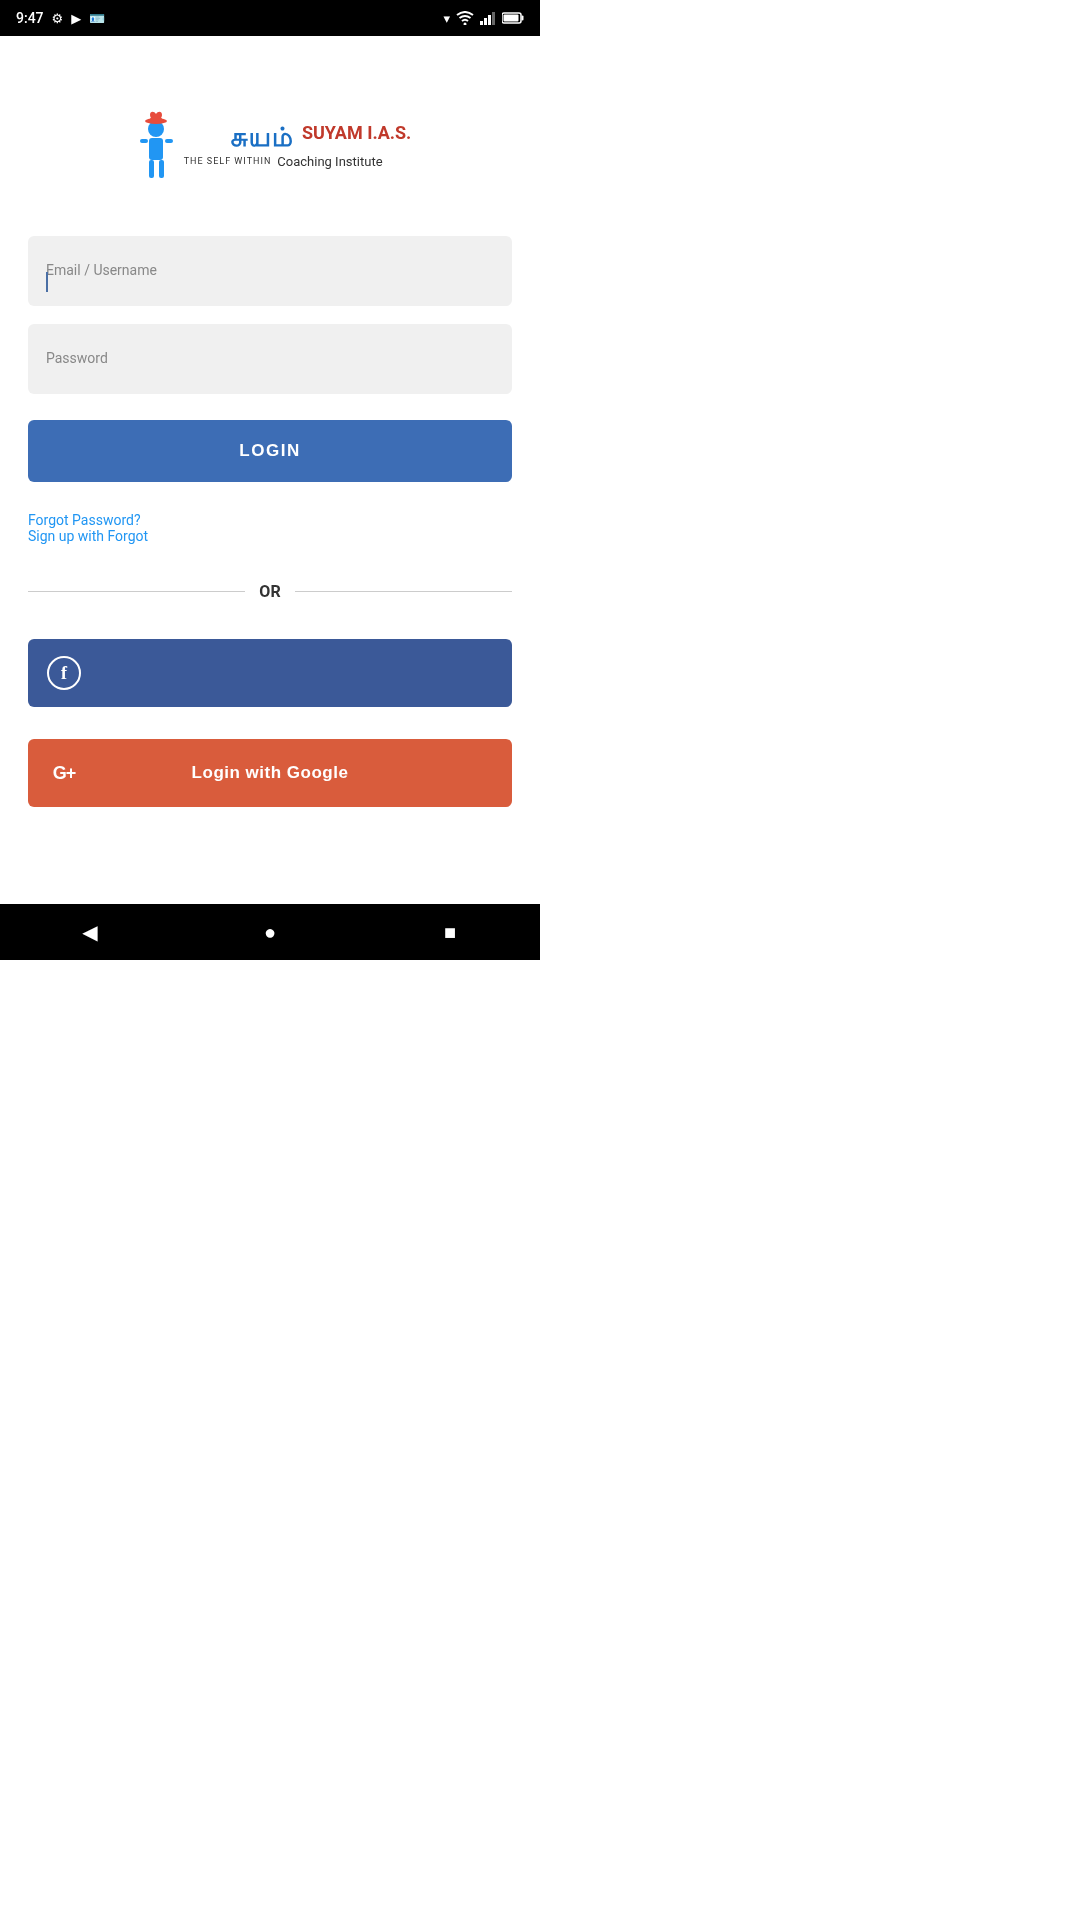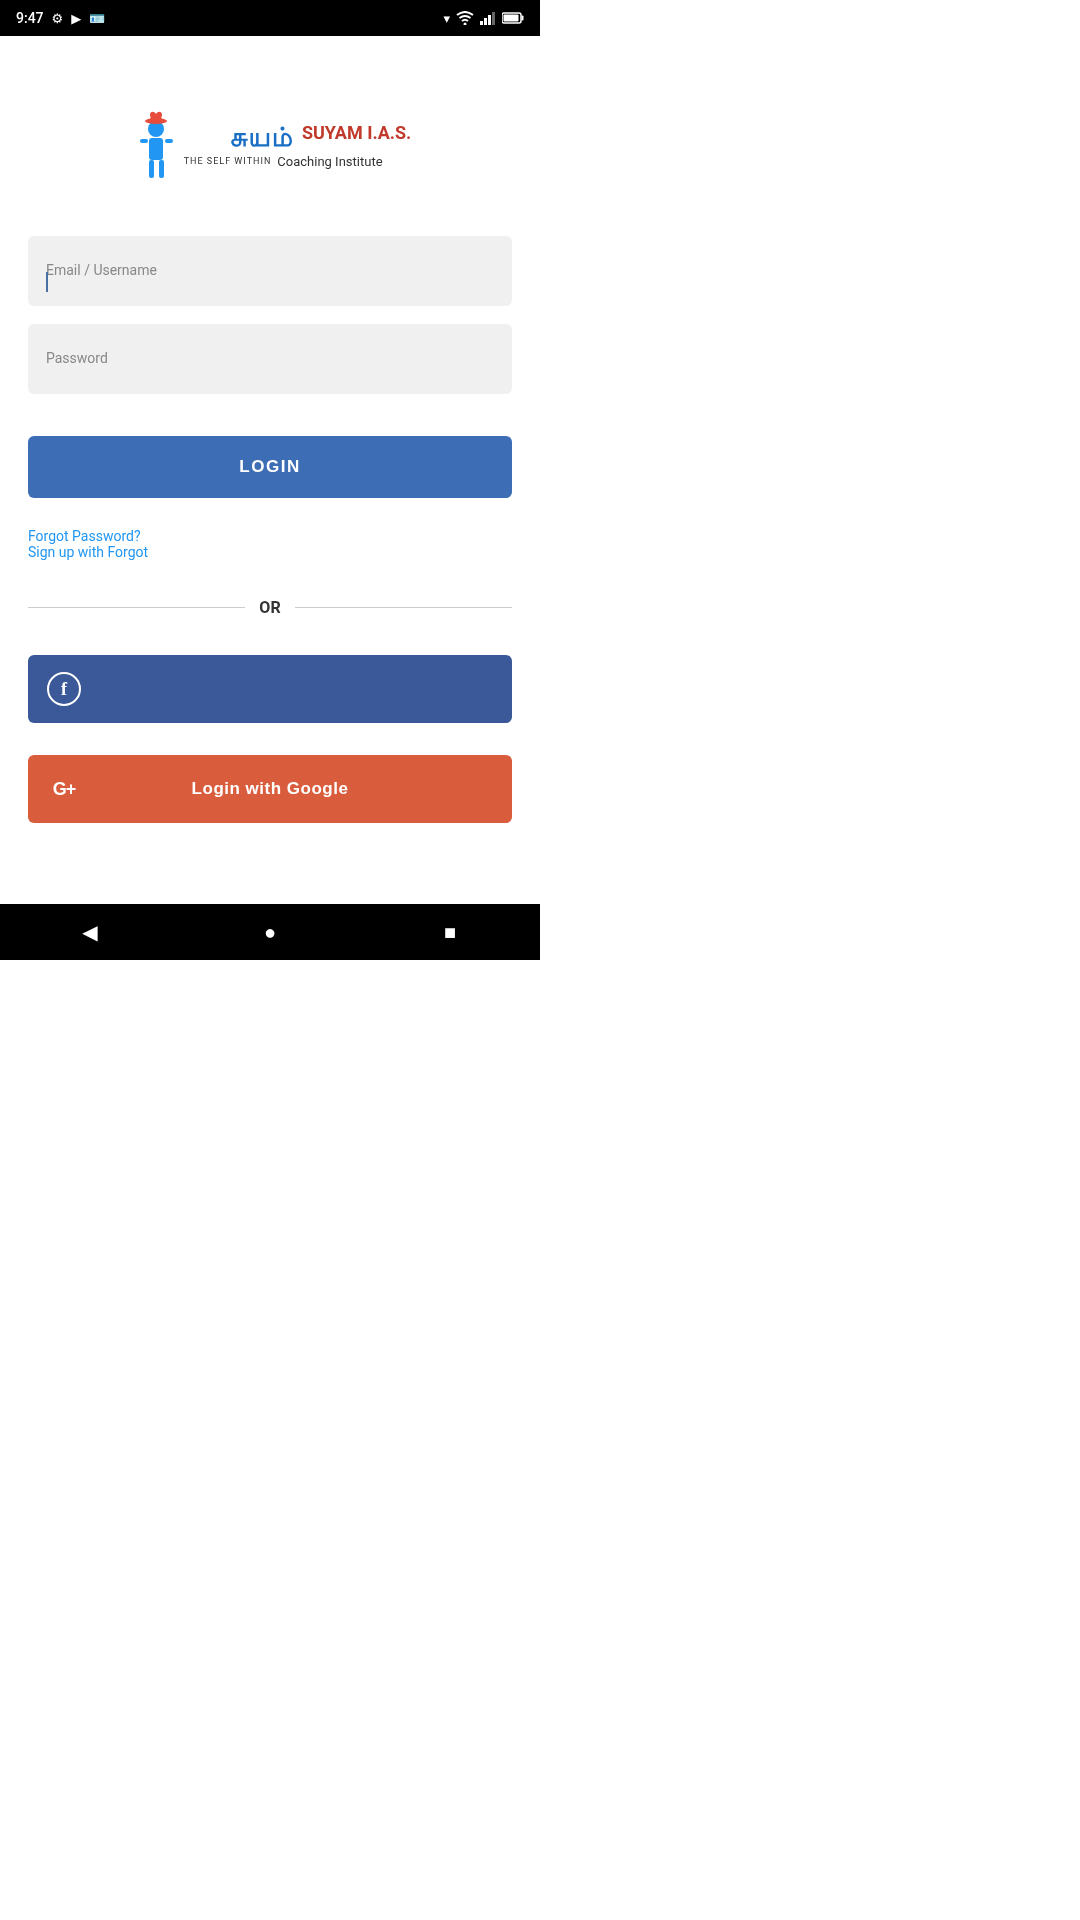--- a/index.html
+++ b/index.html
@@ -149,21 +149,21 @@
       width: 100%;
       background: #3d6db5;
       color: white;
       font-size: 17px;
       font-weight: bold;
       letter-spacing: 1.5px;
       border: none;
       border-radius: 6px;
       height: 62px;
       cursor: pointer;
-      margin-top: 24px;
+      margin-top: 8px;
     }
 
     
     .links-row {
       width: 100%;
       display: flex;
       justify-content: space-between;
       margin-top: 12px;
       flex-direction: column;
     }

